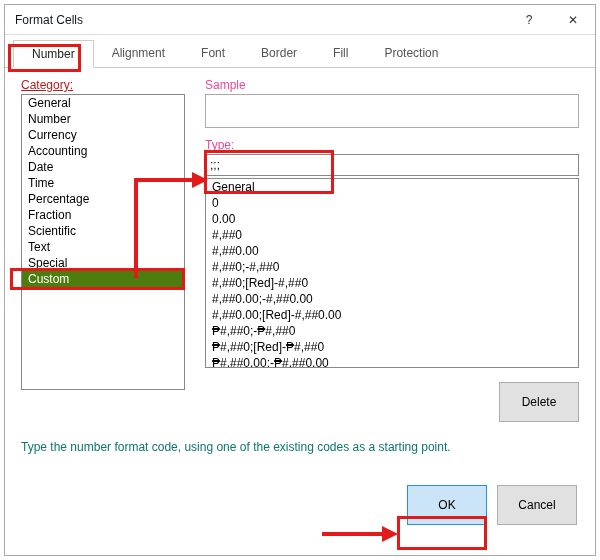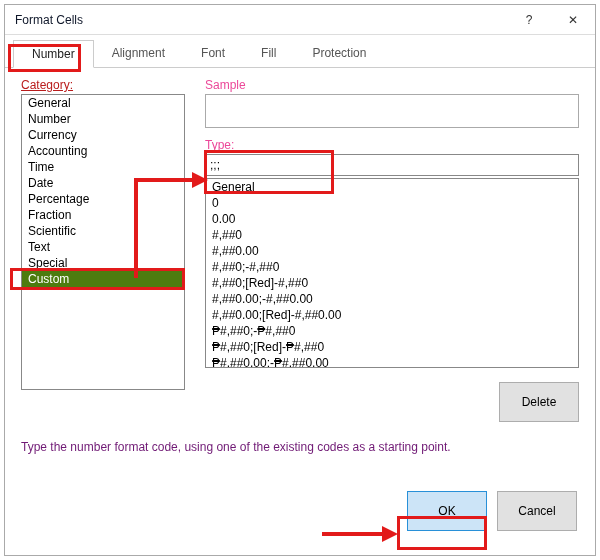--- a/index.html
+++ b/index.html
@@ -19,22 +19,22 @@
   .cat-item { padding: 1px 6px; cursor: pointer; white-space: nowrap; }
   .cat-item.selected { background: #4d7c0f; color: #fff; }
   .right-col { flex: 1; }
   .sample-label, .type-label { color: #ec4899; }
   .sample-box { border: 1px solid #aaa; height: 34px; margin-top: 2px; margin-bottom: 10px; }
   .type-input { width: 100%; border: 1px solid #888; height: 22px; padding: 2px 4px; margin-top: 2px; margin-bottom: 2px;}
   .fmt-list { border: 1px solid #888; height: 190px; overflow-y: scroll; background: #fff; }
   .fmt-item { padding: 1px 6px; cursor: pointer; white-space: nowrap; }
   .delete-row { display: flex; justify-content: flex-end; margin-top: 14px; }
   .btn { min-width: 80px; height: 40px; border: 1px solid #adadad; background: #e1e1e1; cursor: pointer; padding: 0 14px; }
-  .hint-text { color: #701a75; margin: 18px 0 14px 0; }
-  .bottom-bar { position: absolute; bottom: 24px; right: 18px; display: flex; gap: 10px; }
+  .hint-text { color: #0f766e; margin: 18px 0 14px 0; }
+  .bottom-bar { position: absolute; bottom: 30px; right: 18px; display: flex; gap: 10px; }
   .btn.primary { background: #cce4f7; border-color: #2890d8; }
   
   .anno { position:absolute; border:3px solid #e21a1a; pointer-events:none;}
   .arrow { position:absolute; pointer-events:none; }
   .arrow-line { stroke:#e21a1a; stroke-width:4; }
   .arrow-head { fill:#e21a1a; }
 </style>
 </head>
 <body>
 
@@ -47,35 +47,36 @@
       </div>
     <div class="titlebar-btn">
         <span>✕</span>
       </div>
   </div>
 
   <div class="tabs">
     <div class="tab active">Number</div>
     <div class="tab">Alignment</div>
     <div class="tab">Font</div>
+    <div class="tab">Border</div>
     <div class="tab">Fill</div>
     <div class="tab">Protection</div>
   </div>
 
   <div class="body-area">
     <div class="columns">
       <div class="left-col">
         <div class="cat-label">Category:</div>
         <div class="cat-list">
           <div class="cat-item">General</div>
           <div class="cat-item">Number</div>
           <div class="cat-item">Currency</div>
           <div class="cat-item">Accounting</div>
+          <div class="cat-item">Date</div>
           <div class="cat-item">Time</div>
-          <div class="cat-item">Date</div>
           <div class="cat-item">Percentage</div>
           <div class="cat-item">Fraction</div>
           <div class="cat-item">Scientific</div>
           <div class="cat-item">Text</div>
           <div class="cat-item">Special</div>
           <div class="cat-item selected">Custom</div>
         </div>
       </div>
       <div class="right-col">
         <div class="sample-label">Sample</div>

